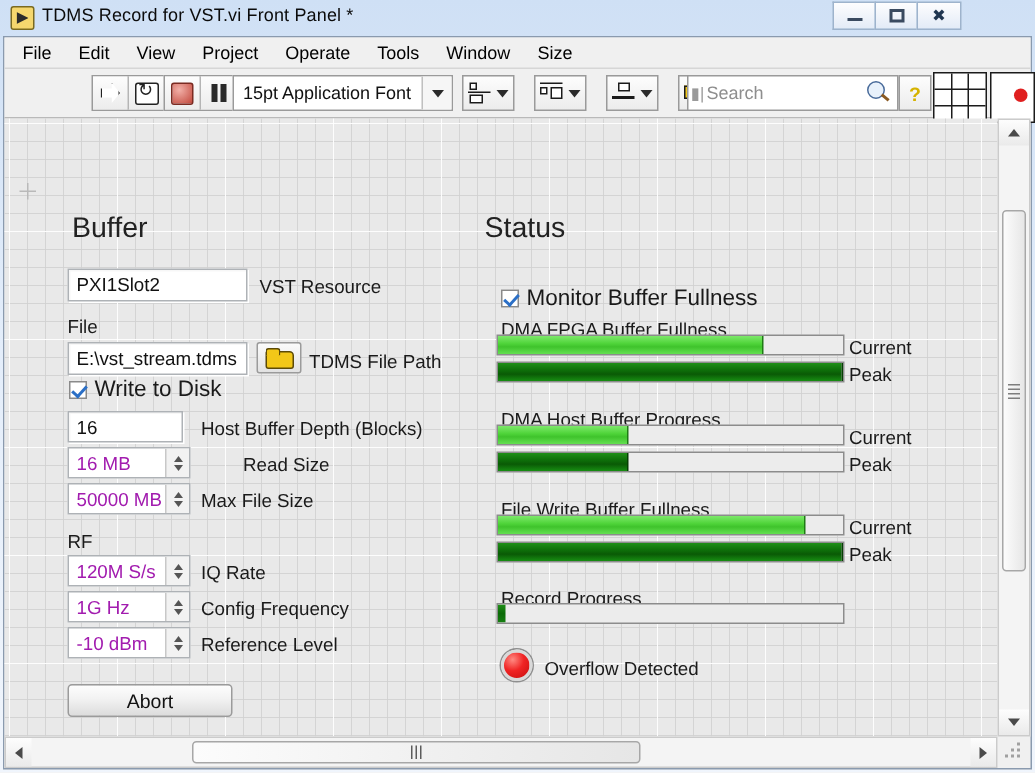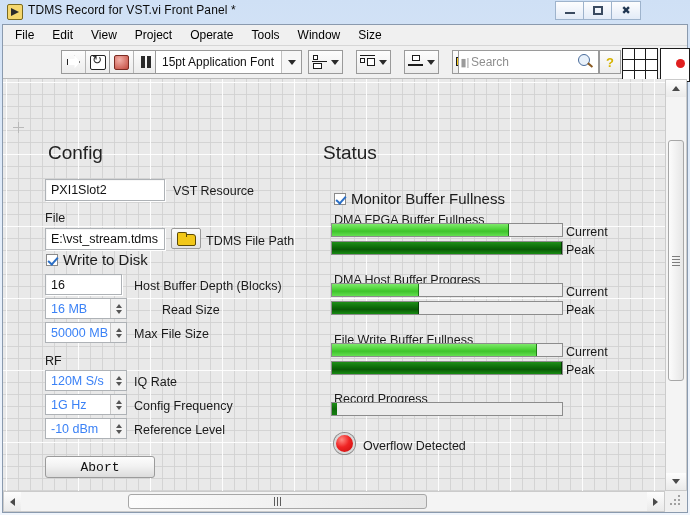--- a/index.html
+++ b/index.html
@@ -322,21 +322,21 @@
     overflow: hidden; white-space: nowrap;
   }
 
   
   .lv-num {
     position: absolute;
     background: #ffffff;
     border: 1px solid #aeb2b6;
     box-sizing: border-box;
     display: flex; align-items: center;
-    font-size: 12.5px; color: #3b82f6;
+    font-size: 12.5px; color: #a21caf;
     overflow: hidden; white-space: nowrap;
   }
   .lv-num .val { padding-left: 5px; flex: 1; }
   .lv-num .spin {
     width: 15px; height: 100%;
     background: #f2f2f2;
     border-left: 1px solid #c8c8c8;
     display: flex; flex-direction: column;
     align-items: center; justify-content: center;
     gap: 2px;
@@ -410,21 +410,21 @@
   }
 
   
   .lv-button {
     position: absolute;
     background: linear-gradient(to bottom, #fdfdfd 0%, #f2f2f2 45%, #dcdcdc 100%);
     border: 1px solid #9b9b9b;
     border-radius: 3px;
     box-sizing: border-box;
     display: flex; align-items: center; justify-content: center;
-    font-size: 13px; color: #111; font-family: Liberation Mono, monospace;
+    font-size: 13px; color: #111;
   }
 
   
   .lv-bar {
     position: absolute;
     background: #ececec;
     border: 1px solid #8c8c8c;
     box-sizing: border-box;
     overflow: hidden;
   }
@@ -623,21 +623,21 @@
         <div class="sig-arc" style="left:-4px;top:6px;width:14px;height:18px;"></div>
         <div class="sig-arc" style="left:-7px;top:3px;width:19px;height:24px;"></div>
         <div class="sig-arc" style="left:-10px;top:0px;width:24px;height:30px;"></div>
       </div>
     </div>
 
     <div id="panel">
 
       <div id="origin-mark"></div>
 
-      <div class="section-title" style="left:45px; top:63px;">Config</div>
+      <div class="section-title" style="left:45px; top:63px;">Buffer</div>
 
       <div class="lv-string" style="left:42px; top:100px; width:120px; height:22px;">PXI1Slot2</div>
       <div class="lv-label" style="left:170px; top:105px;">VST Resource</div>
 
       <div class="lv-label" style="left:42px; top:132px;">File</div>
 
       <div class="lv-string" style="left:42px; top:149px; width:120px; height:22px;">E:\vst_stream.tdms</div>
       <div class="lv-browse" style="left:168px; top:149px;">
         <div class="folder"></div>
       </div>

